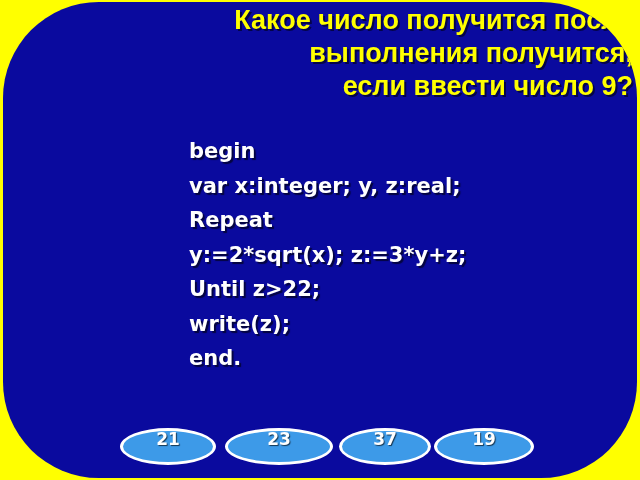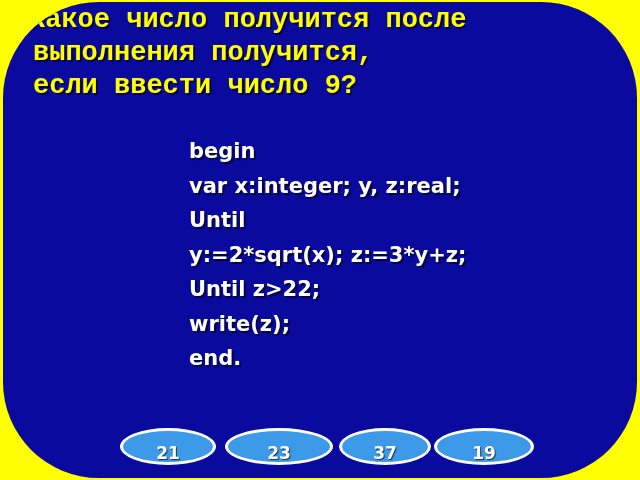--- a/index.html
+++ b/index.html
@@ -36,27 +36,28 @@
 
   
   #question {
     position: absolute;
     left: 30px;
     top: 2px;
     width: 600px;
   }
   .q-line {
     color: #FFFF00;
-    font-family: Liberation Mono, monospace;
+    font-family: Liberation Sans, sans-serif;
     font-weight: bold;
     font-size: 27px;
     line-height: 33px;
     letter-spacing: 0px;
     white-space: pre;
     text-shadow: 2px 2px 0px rgba(0,0,0,0.55);
+    text-align: right;
   }
   #q-line-0 {
     margin-left: -4px;
   }
 
   
   #code-block {
     position: absolute;
     left: 186px;
     top: 132px;
@@ -82,21 +83,21 @@
   }
   .answer-btn {
     position: absolute;
     top: 0px;
     height: 37px;
     border: 3px solid #FFFFFF;
     border-radius: 50%;
     background: #3D9AE8;
     box-sizing: border-box;
     display: flex;
-    align-items: flex-end;
+    align-items: flex-start;
     justify-content: center;
     cursor: pointer;
   }
   .answer-label {
     color: #FFFFFF;
     font-family: "DejaVu Sans", sans-serif;
     font-weight: bold;
     font-size: 17px;
     line-height: 17px;
     text-shadow: 1px 1px 1px rgba(0,0,0,0.65);
@@ -115,21 +116,21 @@
 
     <div id="question">
       <div id="q-line-0" class="q-line">Какое число получится после</div>
       <div class="q-line">выполнения получится,</div>
       <div class="q-line">если ввести число 9?</div>
     </div>
 
     <div id="code-block">
       <div class="code-line">begin</div>
       <div class="code-line">var x:integer; y, z:real;</div>
-      <div class="code-line">Until</div>
+      <div class="code-line">Repeat</div>
       <div class="code-line">y:=2*sqrt(x); z:=3*y+z;</div>
       <div class="code-line">Until z&gt;22;</div>
       <div class="code-line">write(z);</div>
       <div class="code-line">end.</div>
     </div>
 
     <div id="answers">
       <div id="answer-0" class="answer-btn">
         <span class="answer-label">21</span>
       </div>

